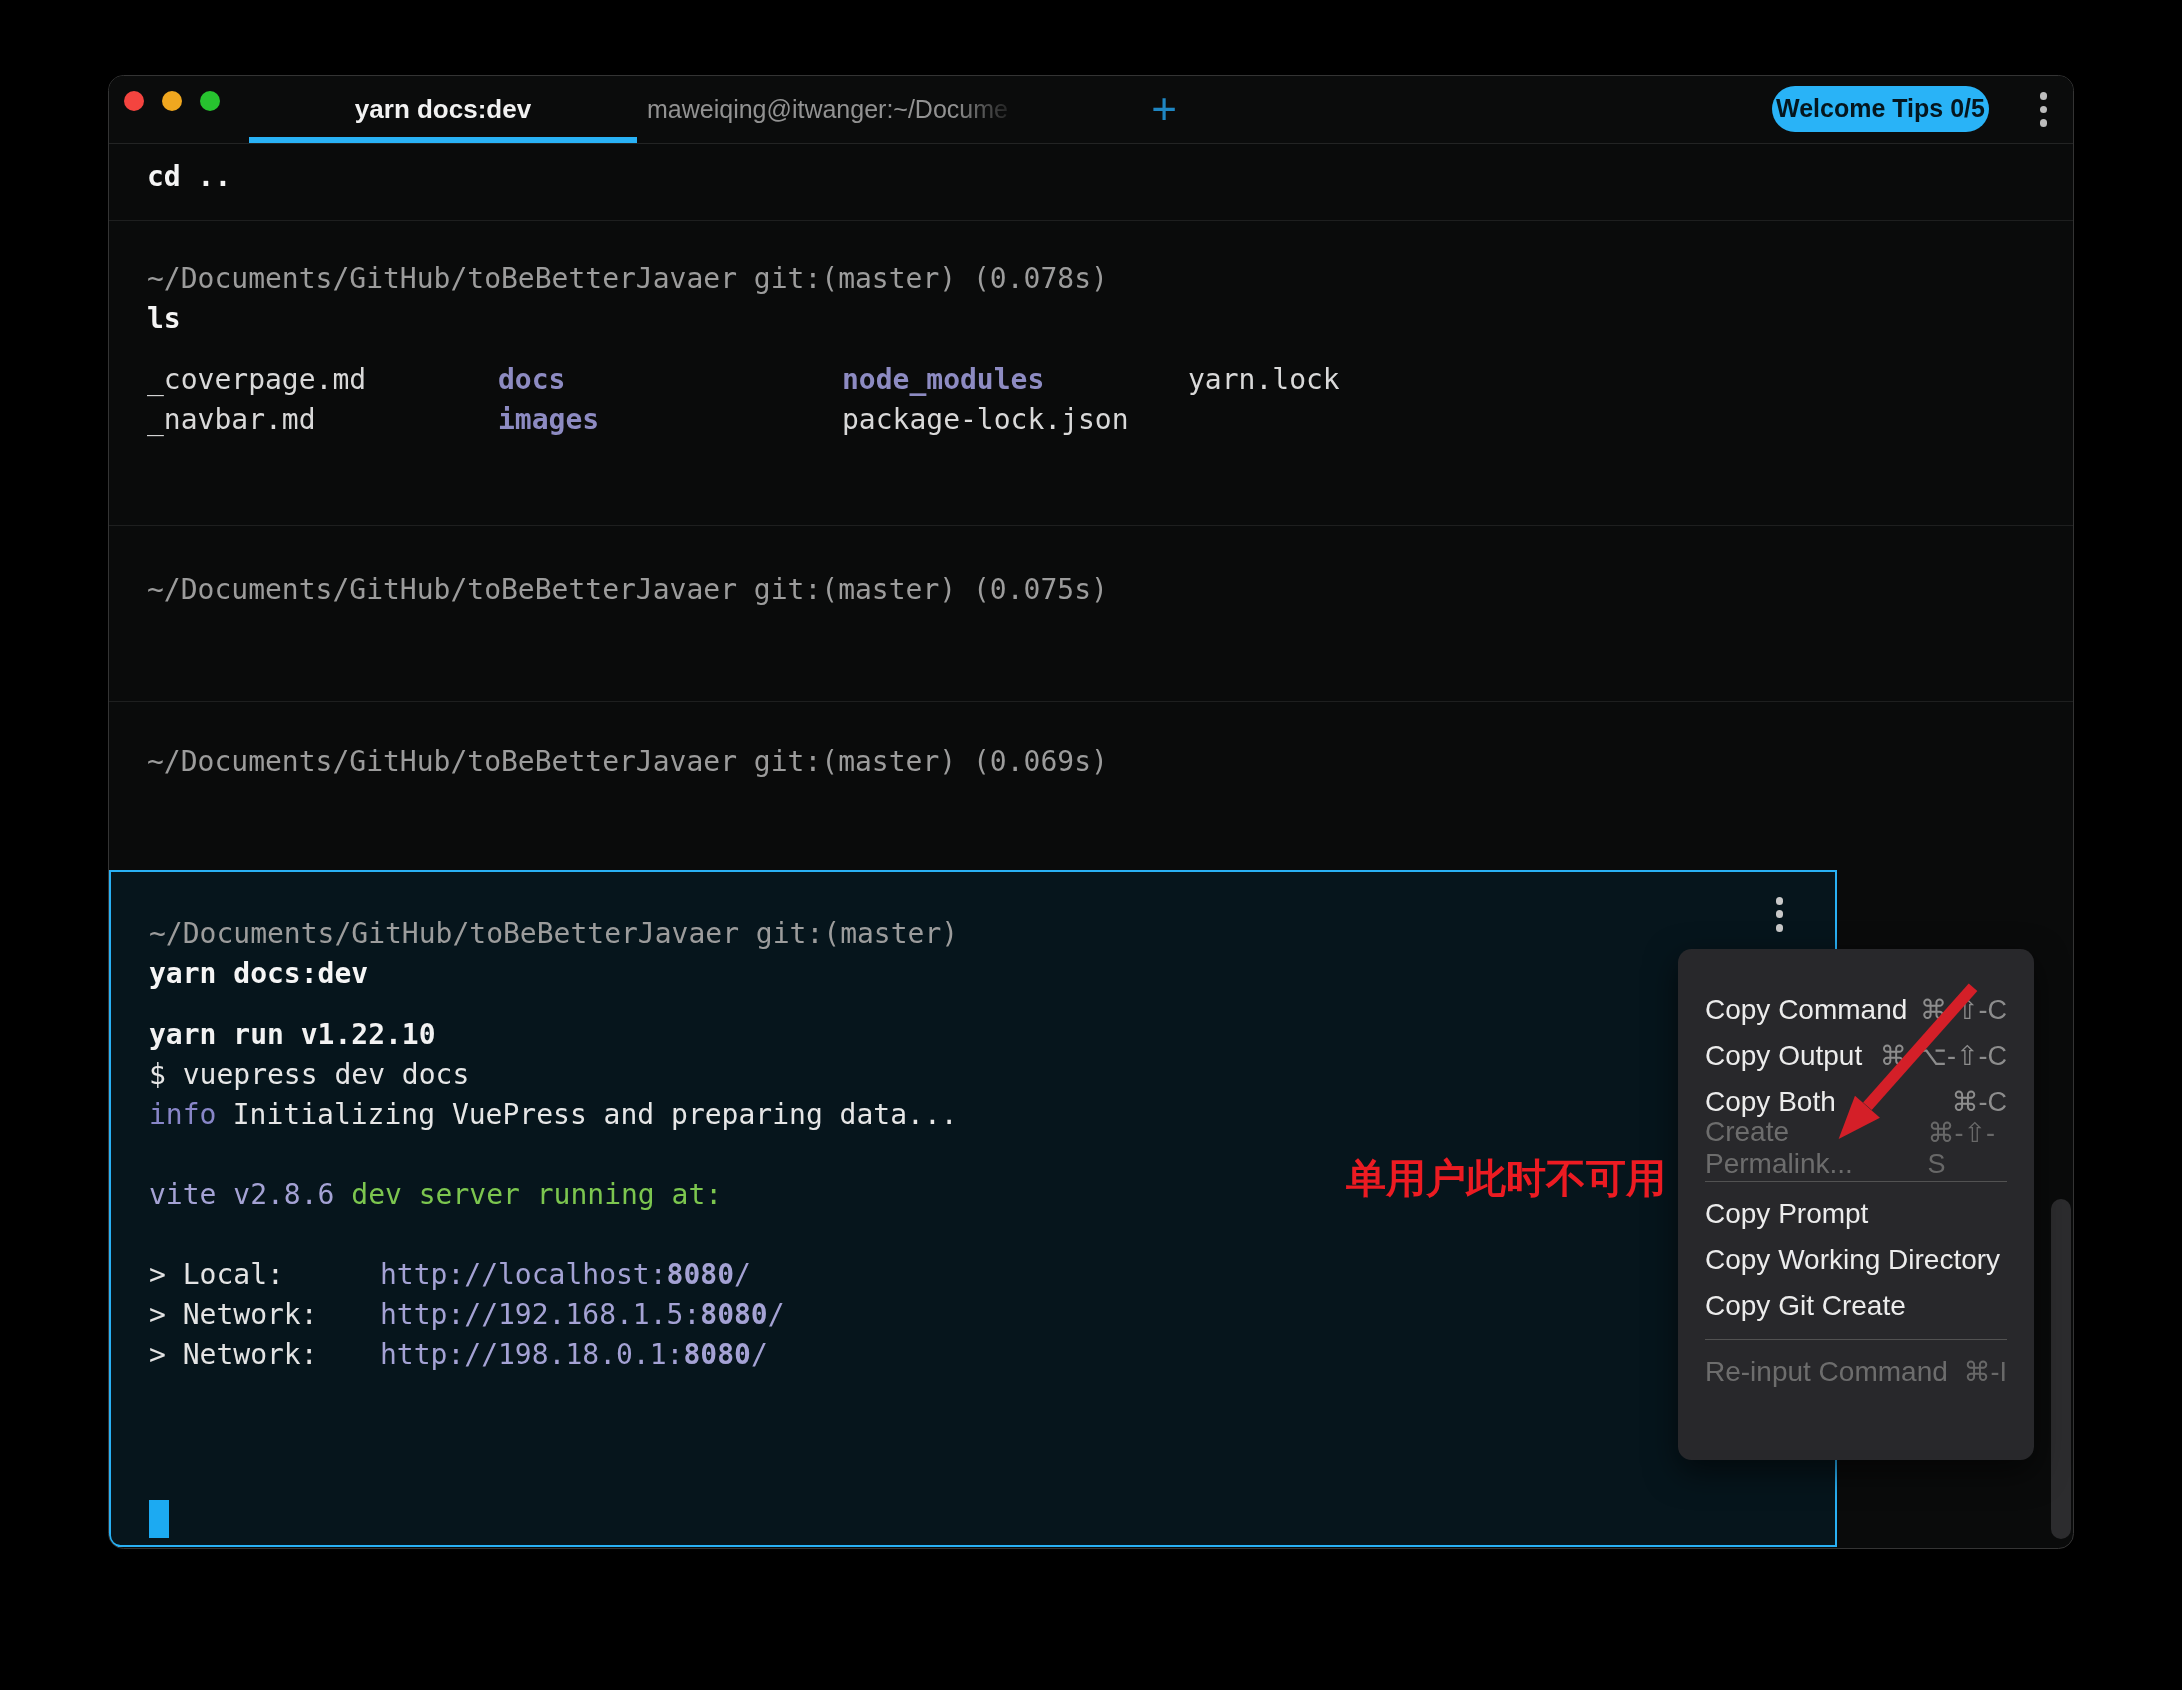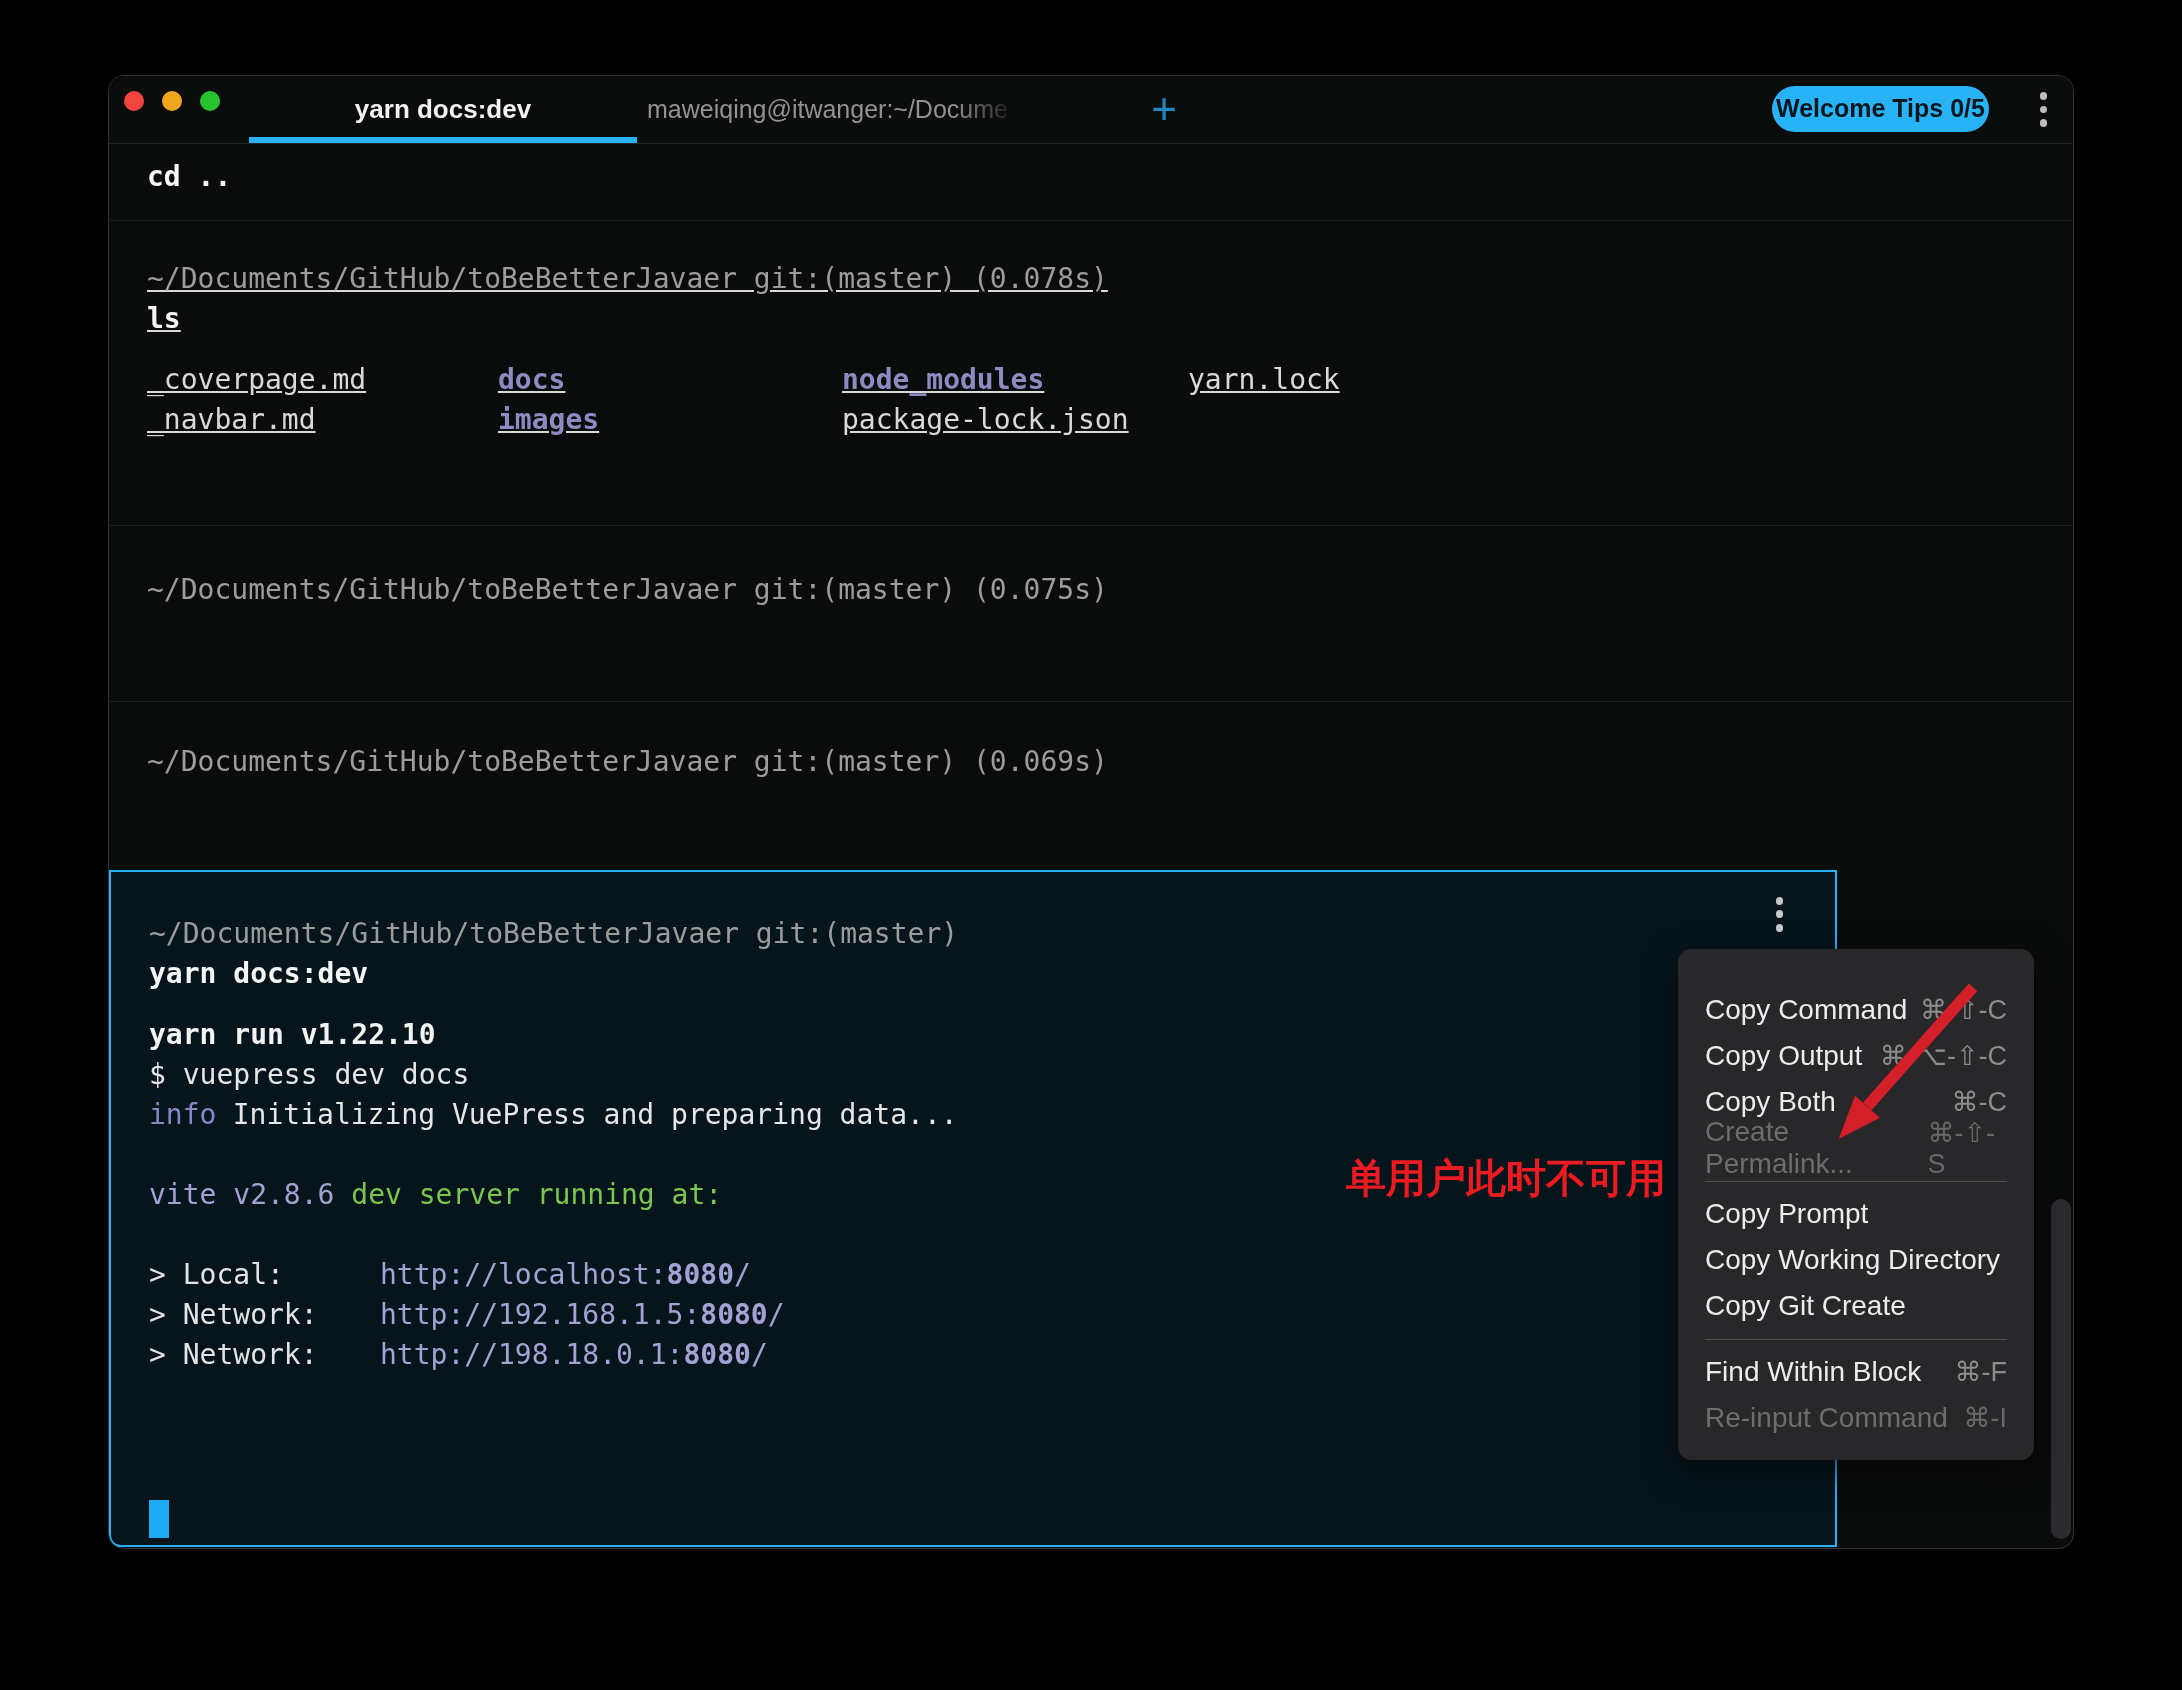--- a/index.html
+++ b/index.html
@@ -30,21 +30,21 @@
     background:#29b3f7;color:#05161e;font-weight:bold;font-size:25px;
     display:flex;align-items:center;justify-content:center;}
   .kebab{display:flex;flex-direction:column;gap:5.8px;align-items:center;}
   .kebab .dot{width:7.7px;height:7.7px;border-radius:50%;background:#bdbdbd;}
   .win-kebab{position:absolute;left:1917px;top:11.5px;width:35px;height:44px;justify-content:center;}
 
   
   .term{font-family:"DejaVu Sans Mono",monospace;font-size:28px;line-height:40px;color:#d9d9d9;}
   .block{position:relative;box-sizing:border-box;padding-left:38px;border-bottom:1.9px solid #1e1f1f;background:#0a0b0b;}
   .blockA{height:77px;padding-top:13.4px;}
-  .blockB{height:305px;padding-top:38px;text-decoration:underline;}
+  .blockB{height:305px;padding-top:38px;}
   .blockC{height:176px;padding-top:44px;}
   .blockD{height:168px;padding-top:40px;border-bottom:none;}
   .prompt{color:#9c9c9c;}
   .cmd{color:#f5f5f5;font-weight:bold;}
   .spacer22{height:21px;} .spacer42{height:40px;}
   .lsrow{display:flex;}
   .lscell{width:351px;} .lscell.c1{width:344px;} .lscell.c2{width:346px;}
   .dir{color:#8d8bc2;font-weight:bold;}
 
   
@@ -205,24 +205,20 @@
   </div>
   <div class="mi">
     <span>Copy Working Directory</span>
     <span class="sc"></span>
   </div>
   <div class="mi">
     <span>Copy Git Create</span>
     <span class="sc"></span>
   </div>
   <div class="mdiv"></div>
-  <div class="mi">
-    <span>Find Within Block</span>
-    <span class="sc">⌘-F</span>
-  </div>
   <div class="mi disabled">
     <span>Re-input Command</span>
     <span class="sc">⌘-I</span>
   </div>
 </div>
 
 <div class="annotation">单用户此时不可用</div>
 
 <svg class="arrow-svg" viewBox="0 0 200 200">
   <line x1="174" y1="20" x2="64" y2="144" stroke="#d41f28" stroke-width="12"></line>

